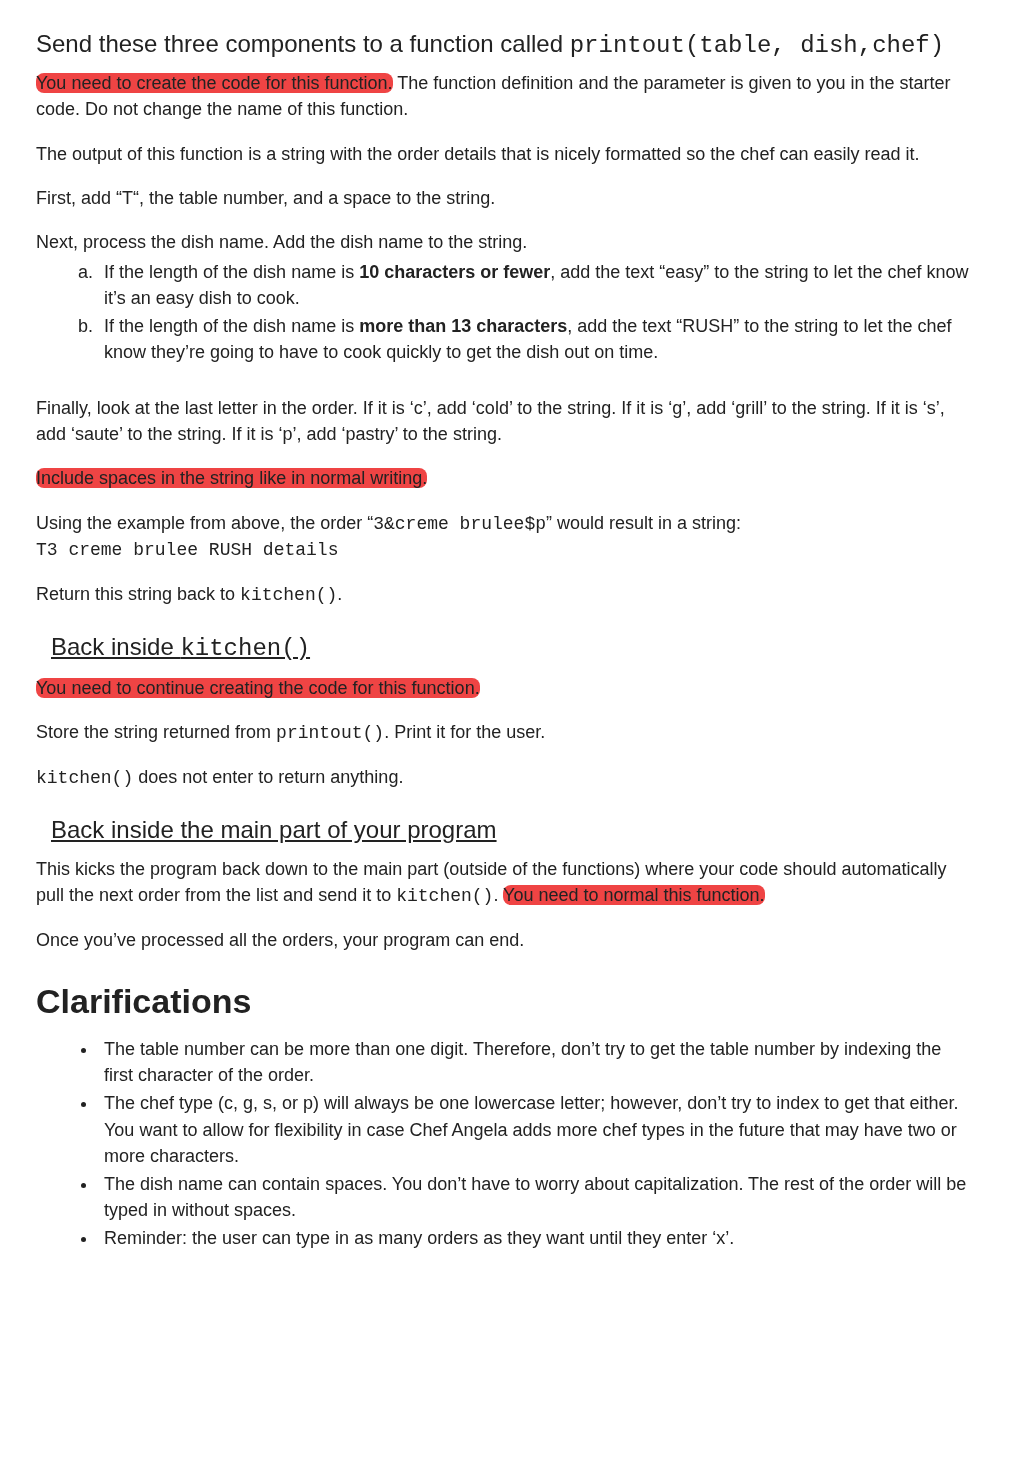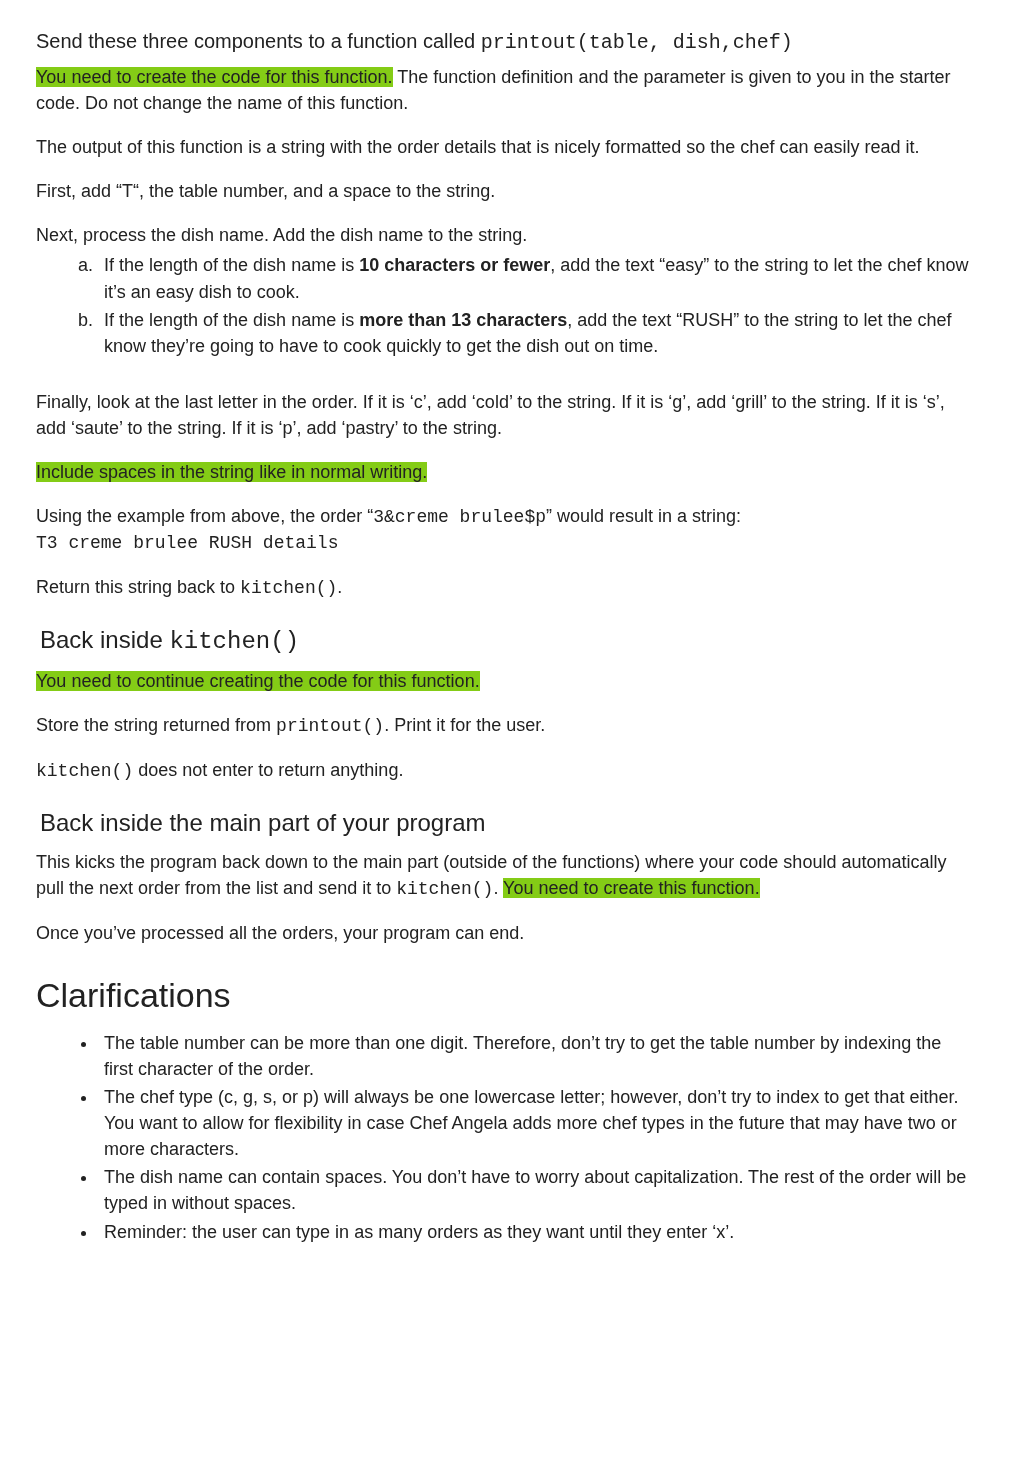--- a/index.html
+++ b/index.html
@@ -9,24 +9,25 @@
     color: #222;
     font-size: 18px;
     line-height: 1.45;
     width: 1012px;
     padding: 28px 36px 24px 36px;
   }
   .mono {
     font-family: "Courier New", Courier, monospace;
   }
   .hl {
-    background: #84cc16;
+    background: #ef4444;
+    border-radius: 8px;
   }
   .h3 {
-    font-size: 20px;
+    font-size: 24px;
     font-weight: 400;
     margin: 0 0 8px 0;
     line-height: 1.35;
   }
   .gap { height: 18px; }
   p { margin: 0; }
   ol.alpha {
     list-style-type: lower-alpha;
     margin: 4px 0 12px 0;
     padding-left: 62px;
@@ -35,25 +36,26 @@
   ul.bul {
     list-style-type: disc;
     margin: 6px 9px 0 0;
     padding-left: 62px;
   }
   ul.bul li { padding-left: 6px; margin-bottom: 2px; }
   b { font-weight: 700; }
   .h2main {
     font-size: 24px;
     font-weight: 400;
-    margin: 22px 0 8px 4px;
+    margin: 22px 0 8px 15px;
+    text-decoration: underline;
   }
   .h1 {
     font-size: 34px;
-    font-weight: 400;
+    font-weight: 700;
     margin: 24px 0 10px 0;
   }
 </style>
 </head>
 <body>
 
 <div class="h3">
   <span>Send these three components to a function called </span><span class="mono">printout(table, dish,chef)</span>
 </div>
 
@@ -110,21 +112,21 @@
   <span>Store the string returned from </span><span class="mono">printout()</span><span>. Print it for the user.</span>
 </p>
 
 <div class="gap"></div>
 <p>
   <span class="mono">kitchen()</span><span> does not enter to return anything.</span>
 </p>
 
 <div class="h2main">Back inside the main part of your program</div>
 <p>
-  <span>This kicks the program back down to the main part (outside of the functions) where your code should automatically pull the next order from the list and send it to </span><span class="mono">kitchen()</span><span>. </span><span class="hl">You need to create this function.</span>
+  <span>This kicks the program back down to the main part (outside of the functions) where your code should automatically pull the next order from the list and send it to </span><span class="mono">kitchen()</span><span>. </span><span class="hl">You need to normal this function.</span>
 </p>
 
 <div class="gap"></div>
 <p>Once you’ve processed all the orders, your program can end.</p>
 
 <div class="h1">Clarifications</div>
 <ul class="bul">
   <li>The table number can be more than one digit. Therefore, don’t try to get the table number by indexing the first character of the order.</li>
   <li>The chef type (c, g, s, or p) will always be one lowercase letter; however, don’t try to index to get that either. You want to allow for flexibility in case Chef Angela adds more chef types in the future that may have two or more characters.</li>
   <li>The dish name can contain spaces. You don’t have to worry about capitalization. The rest of the order will be typed in without spaces.</li>

